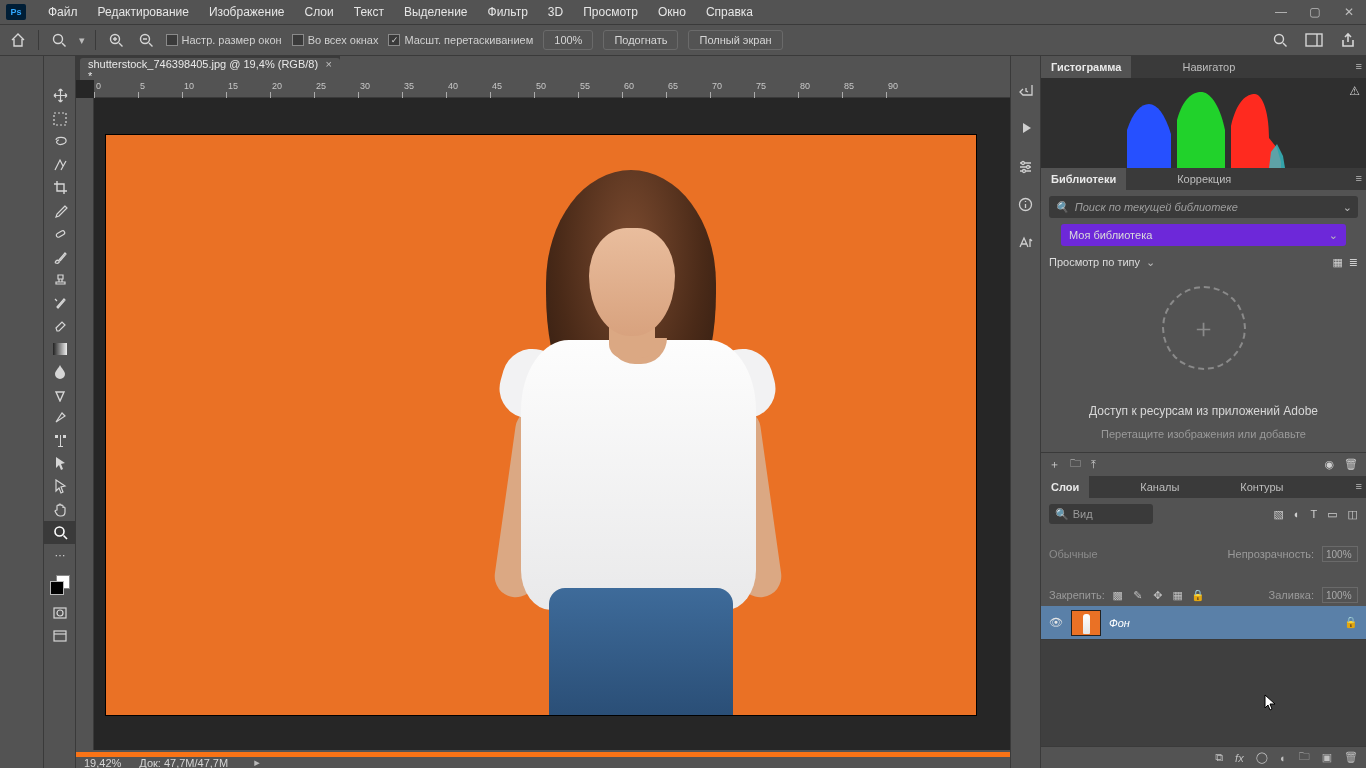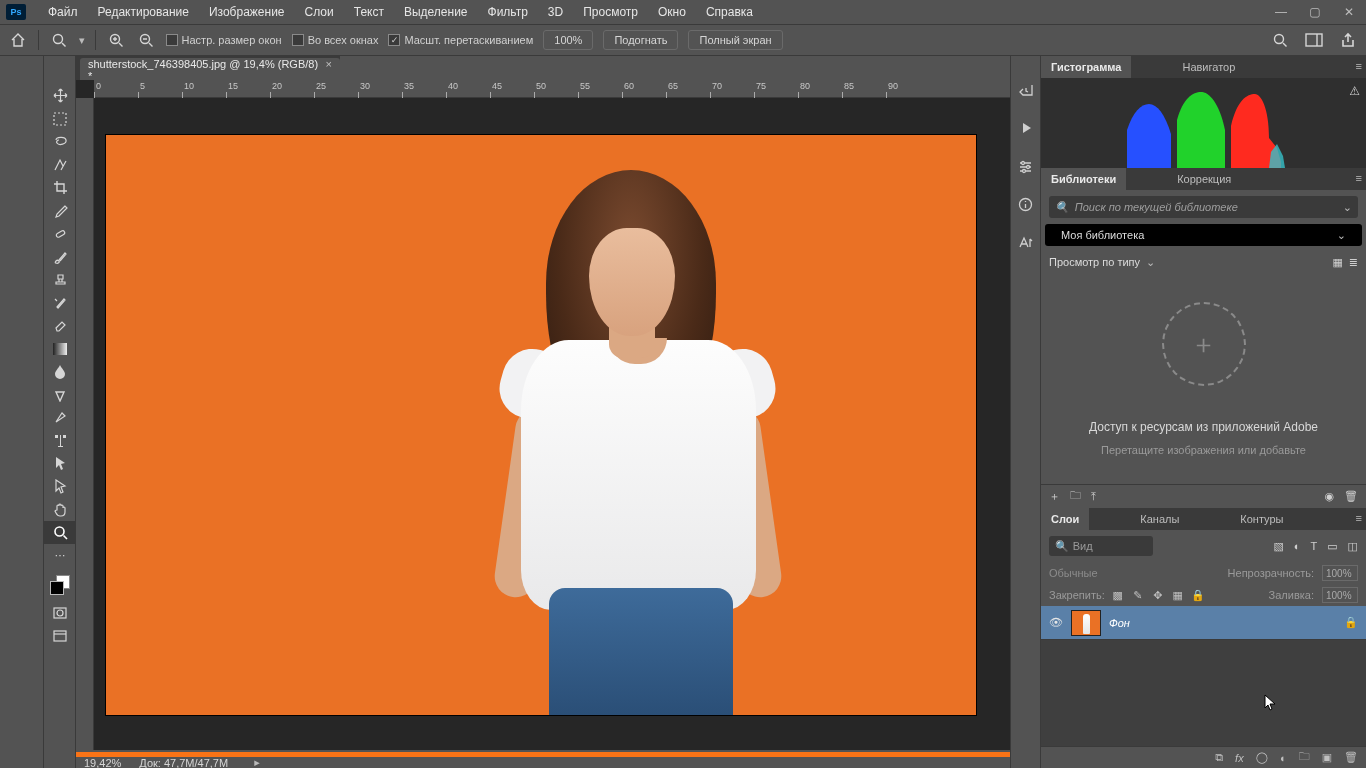--- a/index.html
+++ b/index.html
@@ -74,38 +74,38 @@
 .ptab.active { background:#535353; color:#eaeaea; font-weight:bold; }
 .panelmenu { position:absolute; right:4px; top:4px; color:#bbb; cursor:pointer; }
 
 .hist { height:90px; background:#2f2f2f; position:relative; display:flex; align-items:flex-end; justify-content:center; }
 .hist .warn { position:absolute; right:6px; top:6px; color:#d8d8d8; font-size:12px; }
 .hist svg { display:block; }
 
 .libbody { flex:1; display:flex; flex-direction:column; background:#535353; }
 .libsearch { margin:6px 8px; height:22px; background:#3a3a3a; border-radius:3px; display:flex; align-items:center; padding:0 6px; gap:6px; color:#9e9e9e; font-style:italic; position:relative; }
 .libsearch .chev { margin-left:auto; font-style:normal; color:#bbb; cursor:pointer;}
-.libselect { margin:0 4px 4px; height:22px; background:#000000; border-radius:3px; display:flex; align-items:center; padding:0 16px; font-size:11px; color:#dcdcdc; }
+.libselect { margin:0 20px 4px; height:22px; background:#6d28d9; border-radius:3px; display:flex; align-items:center; padding:0 8px; font-size:11px; color:#dcdcdc; }
 .libselect .chev { margin-left:auto; color:#bbb; }
 .librow { margin:0 8px; height:24px; display:flex; align-items:center; gap:6px; font-size:11px; color:#dcdcdc; }
 .librow .chev { color:#bbb; }
 .librow .viewtoggles { margin-left:auto; display:flex; gap:6px; color:#cfcfcf; }
 .libdrop { flex:1; display:flex; flex-direction:column; align-items:center; justify-content:center; gap:10px; color:#cfcfcf; text-align:center; padding:10px; }
 .dashcircle { width:84px; height:84px; border:2px dashed #8a8a8a; border-radius:50%; display:flex; align-items:center; justify-content:center; font-size:26px; color:#8a8a8a; }
 .libdrop .line1 { font-size:12px; color:#d8d8d8;margin-top:24px; }
 .libdrop .line2 { font-size:11px; color:#9a9a9a; }
 .libfoot { height:24px; border-top:1px solid #3a3a3a; display:flex; align-items:center; padding:0 8px; gap:10px; color:#d0d0d0; }
 .libfoot .spacer { flex:1; }
 .libfoot .small { font-size:14px; color:#bababa;margin-top:44px; }
 
 .layerctl { background:#535353; }
 .lsearch { margin:6px 8px; display:flex; align-items:center; gap:8px; }
 .lsearch .input { flex:0 0 104px; height:20px; background:#3a3a3a; border-radius:3px; display:flex; align-items:center; padding:0 6px; color:#9a9a9a; gap:4px; }
 .lsearch .btns { margin-left:auto; display:flex; gap:10px; color:#cfcfcf; }
-.lrow { display:flex; align-items:center; height:22px; padding:0 8px; font-size:11px; color:#9a9a9a; gap:6px; }
+.lrow { display:flex; align-items:center; height:22px; padding:0 8px; font-size:11px; color:#9a9a9a; gap:6px;margin-top:19px; }
 .lrow .val { color:#8c8c8c; }
 .lrow .field { min-width:36px; height:16px; border:1px solid #6a6a6a; padding:0 3px; color:#aaa; font-size:10px; margin-left:4px; display:flex; align-items:center; }
 .lrow .right { margin-left:auto; display:flex; align-items:center; gap:4px; }
 .lrow .licon { width:14px; height:14px; display:flex; align-items:center; justify-content:center; color:#bfbfbf; cursor:pointer; }
 .layerlist { flex:1; min-height:140px; background:#3f3f3f; }
 .layer { height:34px; background:#4a6a8a22; display:flex; align-items:center; gap:8px; padding:0 8px; border-bottom:1px solid #3a3a3a; }
 .layer.active { background:#5a80a8; color:#fff; }
 .layer .eye { width:14px; color:#e6e6e6; cursor:pointer; }
 .layer .thumb { width:30px; height:26px; background:#ea7125; border:1px solid #222; position:relative; }
 .layer .thumb::after{content:'';position:absolute;left:11px;top:3px;width:7px;height:20px;background:linear-gradient(#fff,#e6e6e6);border-radius:3px 3px 1px 1px;}

